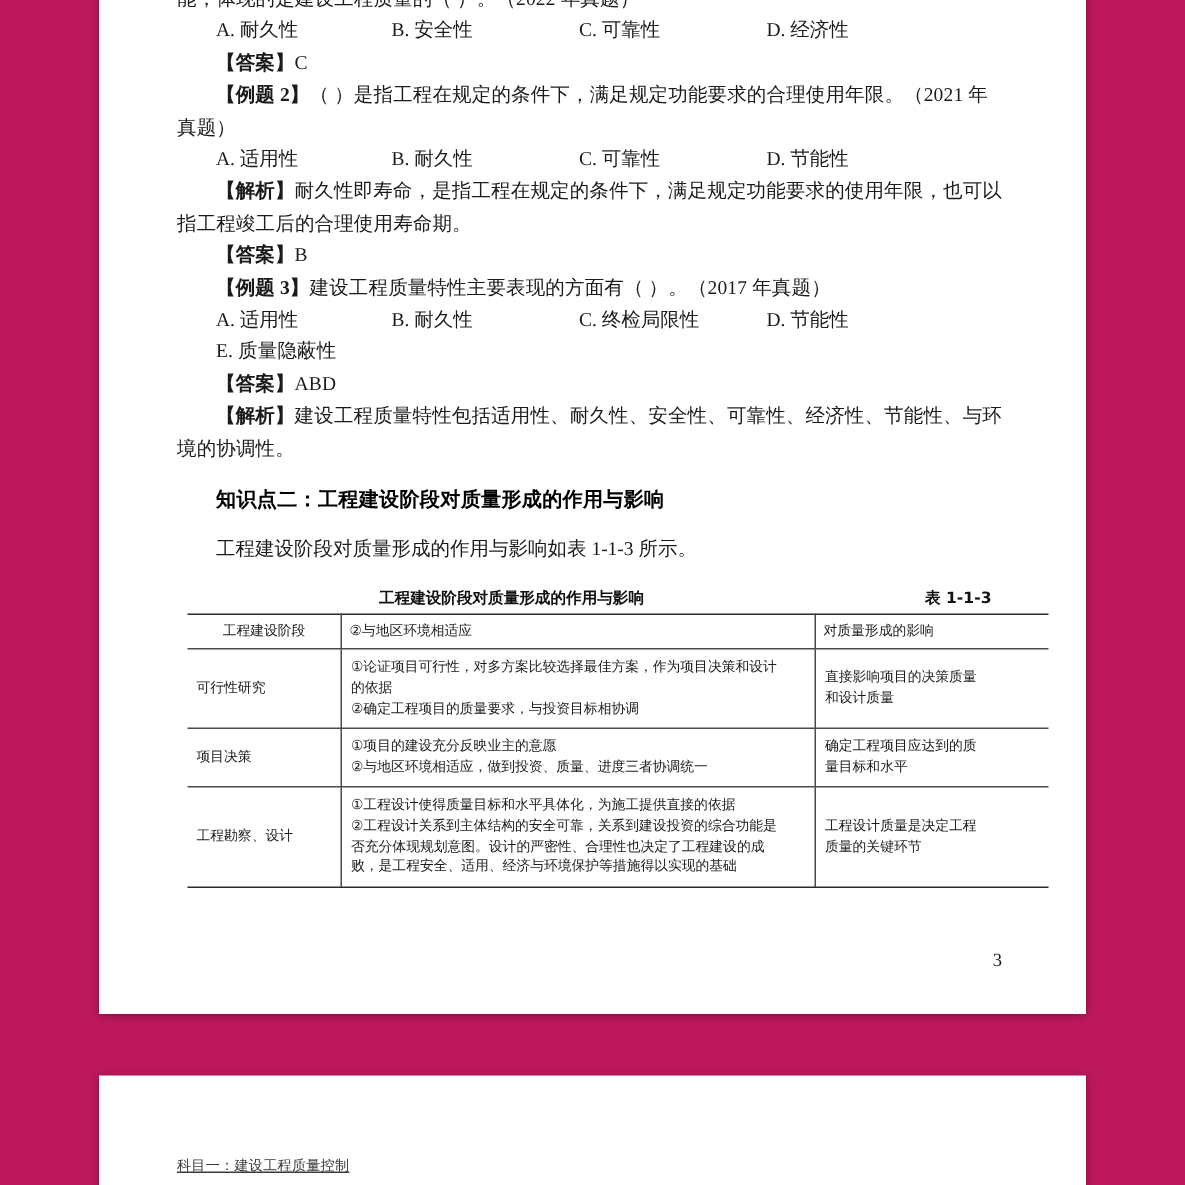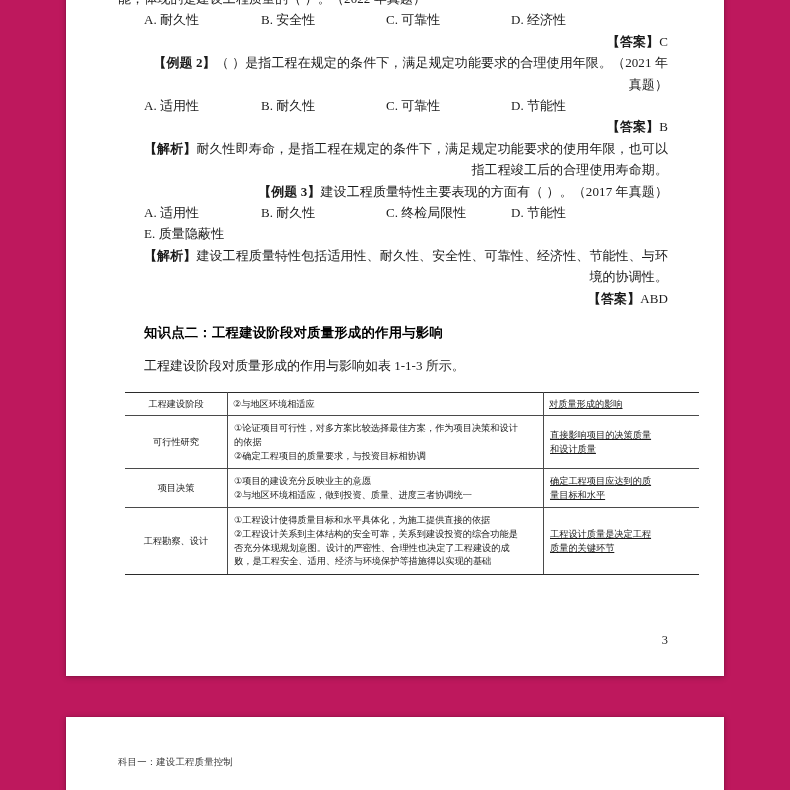--- a/index.html
+++ b/index.html
@@ -49,21 +49,21 @@
 
   
   .line {
     font-size: 13.0px;
     line-height: 21.4px;
     color: #1b1b1b;
     white-space: nowrap;
     letter-spacing: 0.1px;
   }
   .line.wrap { white-space: normal; }
-  .indent { text-indent: 26px; text-align: right; }
+  .indent { text-indent: 26px; }
   .bold-label { font-weight: bold; }
 
   
   .opts {
     display: block;
     font-size: 13.0px;
     line-height: 21.4px;
     color: #1b1b1b;
     position: relative;
     height: 21.4px;
@@ -144,51 +144,50 @@
     border-bottom: 0.8px solid #4a4a4a;
     padding: 5px 6px 6px 6px;
     vertical-align: middle;
     line-height: 13.6px;
   }
   table.kp-table tbody tr:last-child td {
     border-bottom: 1.6px solid #2b2b2b;
   }
   td.c1, th.c1 {
     width: 92px;
-    text-align: center;
     border-right: 0.8px solid #4a4a4a;
   }
   td.c2, th.c2 {
     width: 305px;
     text-align: left;
     border-right: 0.8px solid #4a4a4a;
   }
   td.c3, th.c3 {
     width: 145px;
     text-align: left;
-    text-decoration: underline;
   }
   .cell-line { display: block; }
 
   
   .page-number {
     position: absolute;
     right: 56px;
     bottom: 28px;
     font-size: 12.4px;
     color: #1b1b1b;
   }
   .footer-text {
     position: absolute;
     left: 52px;
-    top: 39px;
+    top: 54px;
     font-family: "DejaVu Sans", "Liberation Sans", sans-serif;
     font-size: 9.4px;
     color: #3a3a3a;
     letter-spacing: 0.2px;
+    text-decoration: underline;
   }
 </style>
 </head>
 <body>
 
 <div class="viewport">
 
   <div class="page page-one">
     <div class="page-inner">
 
@@ -206,42 +205,46 @@
 
       <div class="line wrap indent"><span class="bold-label">【例题 2】</span><span>（      ）是指工程在规定的条件下，满足规定功能要求的合理使用年限。（2021 年真题）</span></div>
 
       <div class="opts">
         <span class="opt opt-a">A. 适用性</span>
         <span class="opt opt-b">B. 耐久性</span>
         <span class="opt opt-c">C. 可靠性</span>
         <span class="opt opt-d">D. 节能性</span>
       </div>
 
+      <div class="line wrap indent"><span class="bold-label">【解析】</span><span>耐久性即寿命，是指工程在规定的条件下，满足规定功能要求的使用年限，也可以指工程竣工后的合理使用寿命期。</span></div>
+
       <div class="line indent"><span class="bold-label">【答案】</span><span>B</span></div>
-
-      <div class="line wrap indent"><span class="bold-label">【解析】</span><span>耐久性即寿命，是指工程在规定的条件下，满足规定功能要求的使用年限，也可以指工程竣工后的合理使用寿命期。</span></div>
 
       <div class="line wrap indent"><span class="bold-label">【例题 3】</span><span>建设工程质量特性主要表现的方面有（      ）。（2017 年真题）</span></div>
 
       <div class="opts">
         <span class="opt opt-a">A. 适用性</span>
         <span class="opt opt-b">B. 耐久性</span>
         <span class="opt opt-c">C. 终检局限性</span>
         <span class="opt opt-d">D. 节能性</span>
       </div>
       <div class="line"><span style="display:inline-block;width:26px;"></span><span>E. 质量隐蔽性</span></div>
 
+      <div class="line indent"><span class="bold-label">【答案】</span><span>ABD</span></div>
+
       <div class="line wrap indent"><span class="bold-label">【解析】</span><span>建设工程质量特性包括适用性、耐久性、安全性、可靠性、经济性、节能性、与环境的协调性。</span></div>
-
-      <div class="line indent"><span class="bold-label">【答案】</span><span>ABD</span></div>
 
       <div class="kp-heading">知识点二：工程建设阶段对质量形成的作用与影响</div>
       <div class="kp-body">工程建设阶段对质量形成的作用与影响如表 1-1-3 所示。</div>
 
       <div class="table-block">
+        <div class="table-caption-row">
+          <span class="table-caption-title">工程建设阶段对质量形成的作用与影响</span>
+          <span class="table-caption-num">表 1-1-3</span>
+        </div>
 
         <table class="kp-table">
           <thead>
             <tr>
               <th class="c1">工程建设阶段</th>
               <th class="c2">②与地区环境相适应</th>
               <th class="c3">对质量形成的影响</th>
             </tr>
           </thead>
           <tbody>

